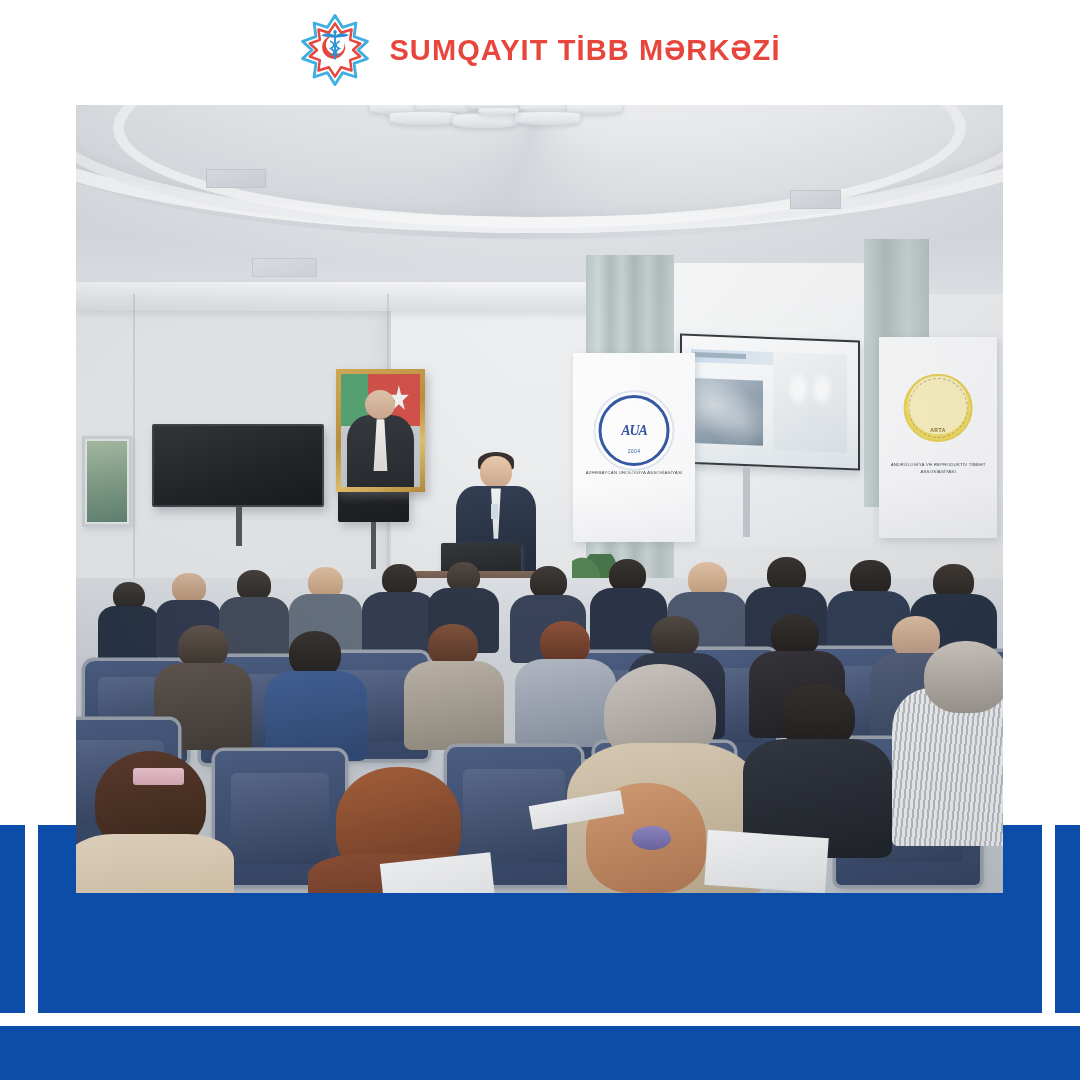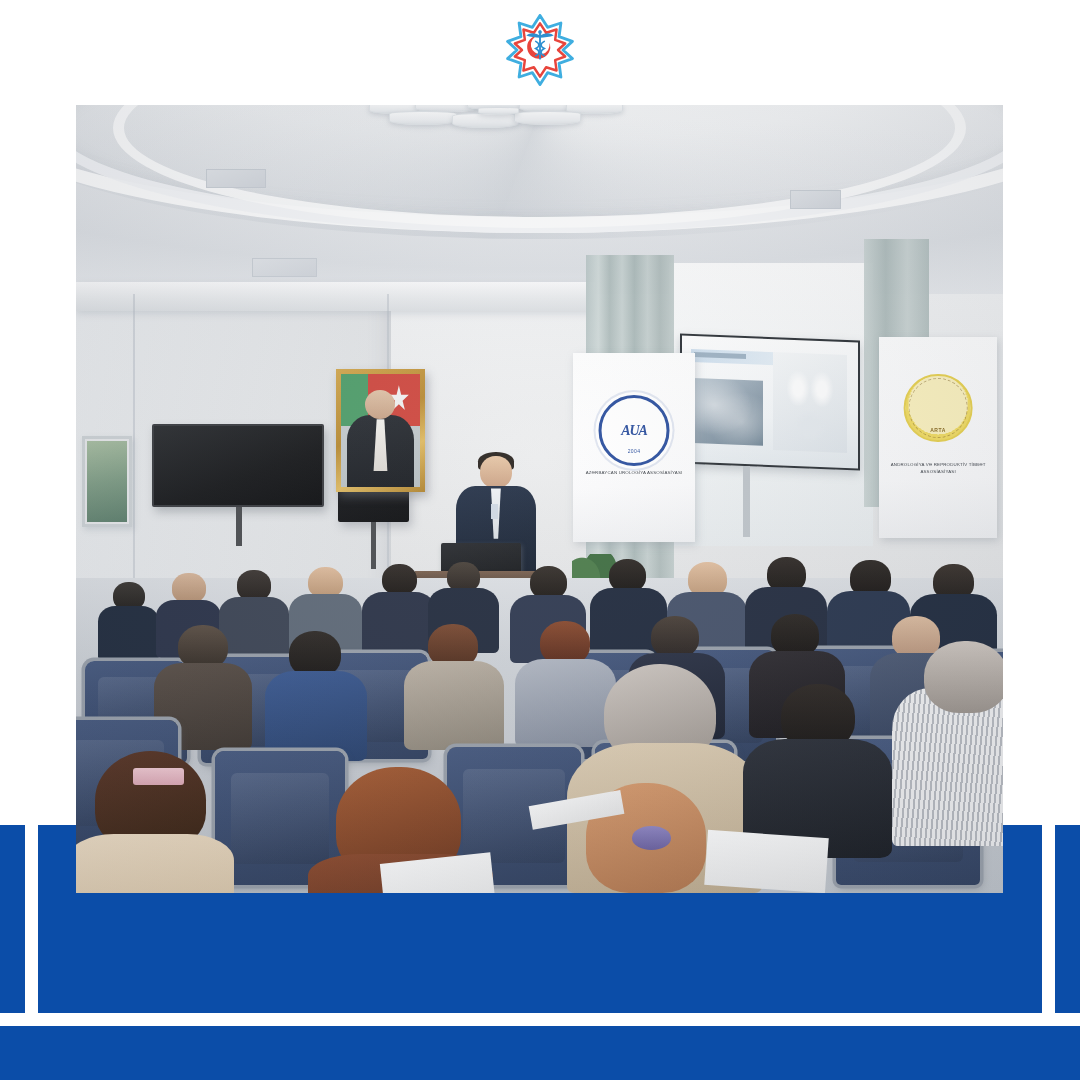--- a/index.html
+++ b/index.html
@@ -304,20 +304,21 @@
         <line x1="50" y1="24" x2="50" y2="62" stroke="#2E8FD0" stroke-width="2.6" stroke-linecap="round"></line>
 
         <path d="M50 30 C42 25 34 26 31 30 C36 32 44 33 50 33 Z" fill="#2E8FD0"></path>
         <path d="M50 30 C58 25 66 26 69 30 C64 32 56 33 50 33 Z" fill="#2E8FD0"></path>
 
         <path d="M44 38 C50 41 50 45 44 48 C50 51 50 55 44 58" fill="none" stroke="#2E8FD0" stroke-width="2.2" stroke-linecap="round"></path>
         <path d="M56 38 C50 41 50 45 56 48 C50 51 50 55 56 58" fill="none" stroke="#2E8FD0" stroke-width="2.2" stroke-linecap="round"></path>
         <circle cx="50" cy="25" r="2.6" fill="#2E8FD0"></circle>
       </svg>
     </div>
+    <div class="brand-title">SUMQAYIT TİBB MƏRKƏZİ</div>
   </div>
 
   <div class="band-outer"></div>
   <div class="band-gap-left"></div>
   <div class="band-gap-right"></div>
   <div class="band-gap-bottom"></div>
   <div class="band-inner"></div>
 
   <div class="photo-frame">
     <div class="photo">

